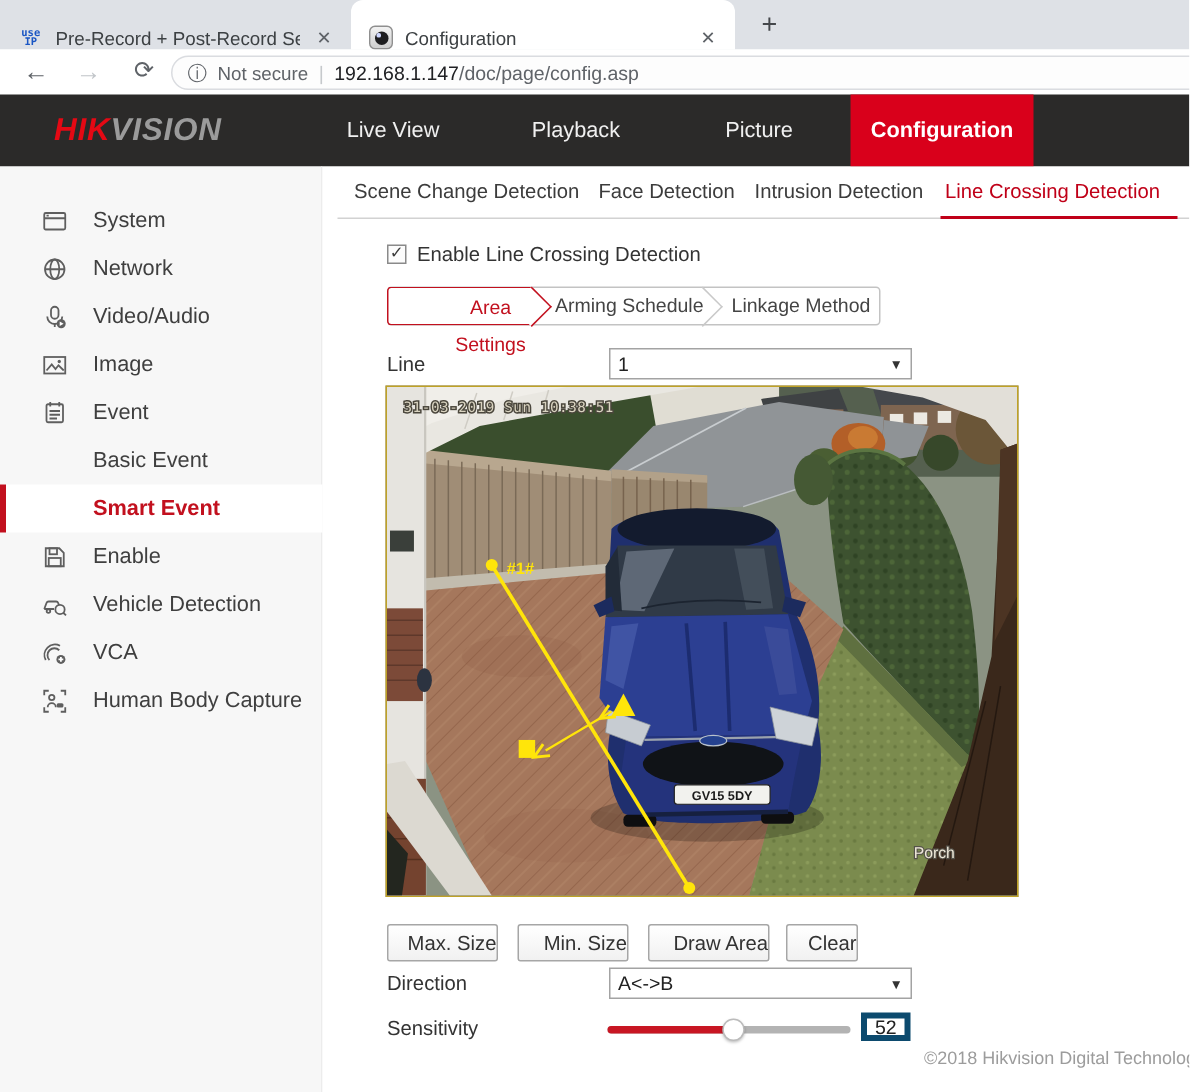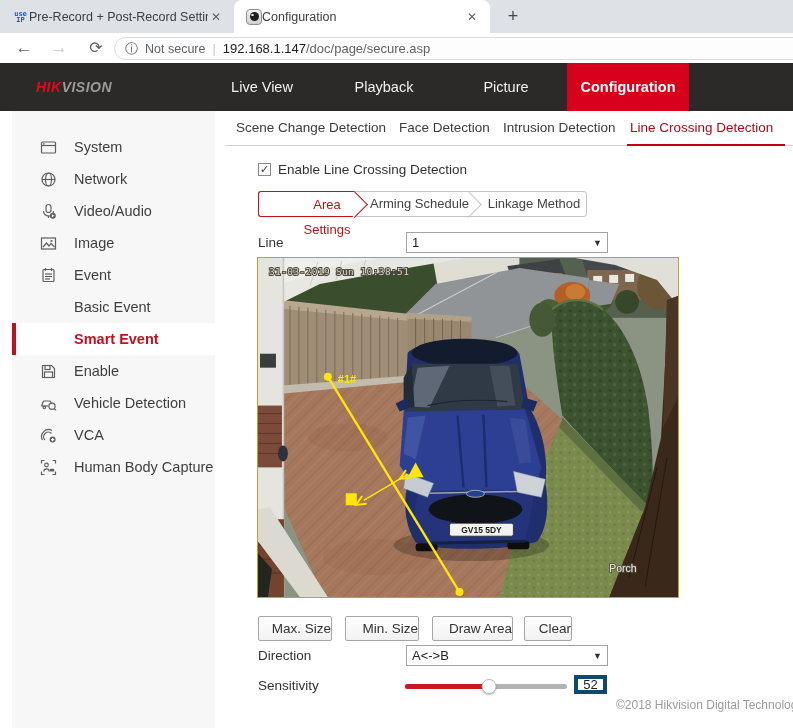--- a/index.html
+++ b/index.html
@@ -3,21 +3,21 @@
 <meta charset="utf-8">
 <style>
   * { margin:0; padding:0; box-sizing:border-box; }
   html,body { background:#fff; }
   .screen {
     position:relative; width:793px; height:728px; overflow:hidden;
     font-family:"Liberation Sans", sans-serif; background:#fff;
   }
   
   .tabstrip { position:absolute; left:0; top:0; width:793px; height:33px; background:#dee1e6; }
-  .tab { position:absolute; top:0; height:33px; display:flex; align-items:center; gap:0; padding:0 10px 0 12px; }
+  .tab { position:absolute; top:0; height:33px; display:flex; align-items:flex-end; gap:8px; padding:0 10px 0 12px; }
   .tab.inactive { left:0; width:234px; }
   .tab.active { left:234px; width:256px; background:#fff; border-radius:8px 8px 0 0; }
   .tab-title { flex:1; font-size:12.5px; color:#3c4043; white-space:nowrap; overflow:hidden; }
   .tab-close { font-size:12px; color:#5f6368; padding:1px 3px; cursor:default; }
   .favicon-useip { width:17px; height:17px; display:flex; flex-direction:column; align-items:center; justify-content:center;
     font-family:"DejaVu Sans Mono", monospace; font-weight:bold; font-size:7px; line-height:6px; color:#1a56c4; }
   .favicon-cam { width:16px; height:16px; border-radius:4px; background:linear-gradient(#f2f2f2,#cfcfcf); border:1px solid #8f8f8f;
     display:flex; align-items:center; justify-content:center; }
   .favicon-cam .lens { width:9px; height:9px; border-radius:50%; background:#1d1d1f; position:relative; }
   .favicon-cam .lens::after { content:""; position:absolute; left:1.5px; top:1.5px; width:2.5px; height:2.5px; border-radius:50%; background:#cfd8ff; }
@@ -32,29 +32,29 @@
     border-radius:12px; display:flex; align-items:center; padding:0 10px; gap:7px; }
   .omni-info { font-size:13px; color:#5f6368; }
   .omni-sec { font-size:12.5px; color:#5f6368; white-space:nowrap; }
   .omni-div { color:#c6c9cc; font-size:13px; }
   .omni-url { font-size:13px; white-space:nowrap; }
   .omni-url .host { color:#202124; }
   .omni-url .path { color:#5f6368; }
   
   .appheader { position:absolute; left:0; top:63px; width:793px; height:48px; background:#2b2a29; }
   .logo { position:absolute; left:36px; top:0; height:48px; display:flex; align-items:center;
-    font-style:italic; font-weight:bold; font-size:14px; letter-spacing:0.5px; }
+    font-style:italic; font-weight:bold; font-size:21px; letter-spacing:0.5px; }
   .logo .hik { color:#e50914; }
   .logo .vision { color:#9b9b9b; }
   .mainnav-item { position:absolute; top:0; width:122px; height:48px; text-align:center; line-height:48px;
     font-size:14.5px; color:#f0f0f0; }
   .mainnav-item.n0 { left:201px; } .mainnav-item.n1 { left:323px; } .mainnav-item.n2 { left:445px; }
   .mainnav-item.n3 { left:567px; background:#d9001b; font-weight:bold; color:#fff; }
   
-  .sidebar { position:absolute; left:12px; top:111px; width:215px; height:617px; background:#f7f7f7; border-right:1px solid #ececec; }
+  .sidebar { position:absolute; left:0; top:111px; width:215px; height:617px; background:#f7f7f7; border-right:1px solid #ececec; }
   .side-item { position:absolute; left:0; width:215px; height:32px; display:flex; align-items:center; font-size:14.5px; color:#3f3f3f; }
   .side-item .icon { position:absolute; left:28px; width:18px; height:18px; display:flex; align-items:center; }
   .side-item .lbl { position:absolute; left:62px; white-space:nowrap; }
   .side-item.active { background:#ffffff; border-left:4px solid #c2101e; }
   .side-item.active .lbl { left:58px; color:#c2101e; font-weight:bold; }
   .collapse-chip { position:absolute; left:219px; top:133px; color:#d4d4d4; font-size:14px; }
   
   .content { position:absolute; left:215px; top:111px; width:578px; height:617px; background:#fff; }
   .dtab { position:absolute; top:0; height:34px; line-height:34px; font-size:13.5px; color:#3c3c3c; white-space:nowrap; }
   .dtab.active { color:#c00018; font-weight:normal; }
@@ -119,21 +119,21 @@
 
   <div class="toolbar">
     <span class="navbtn back">←</span>
     <span class="navbtn fwd">→</span>
     <span class="navbtn reload">⟳</span>
   </div>
   <div class="omnibox">
     <span class="omni-info">ⓘ</span>
     <span class="omni-sec">Not secure</span>
     <span class="omni-div">|</span>
-    <span class="omni-url"><span class="host">192.168.1.147</span><span class="path">/doc/page/secure.asp</span></span>
+    <span class="omni-url"><span class="host">192.168.1.147</span><span class="path">/doc/page/config.asp</span></span>
   </div>
 
   <div class="appheader">
     <div class="logo">
       <span class="hik">HIK</span>
         <span class="vision">VISION</span>
     </div>
     <div class="mainnav-item n0">Live View</div>
     <div class="mainnav-item n1">Playback</div>
     <div class="mainnav-item n2">Picture</div>

